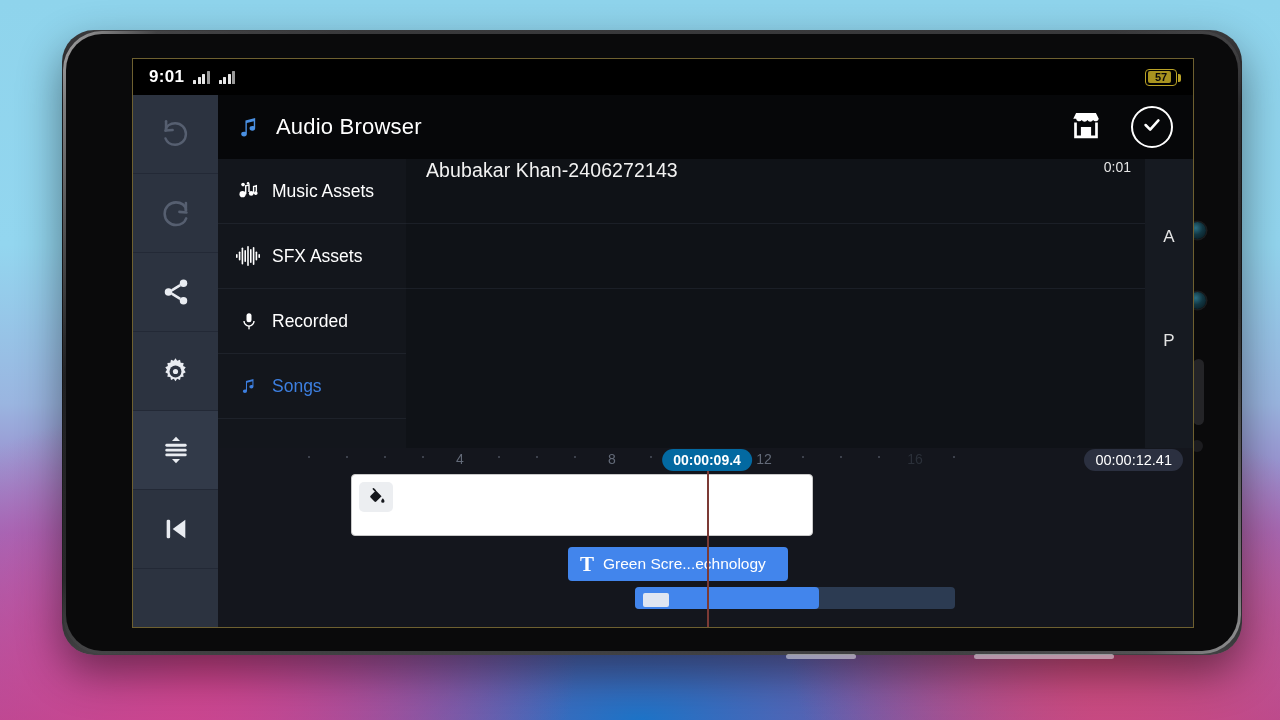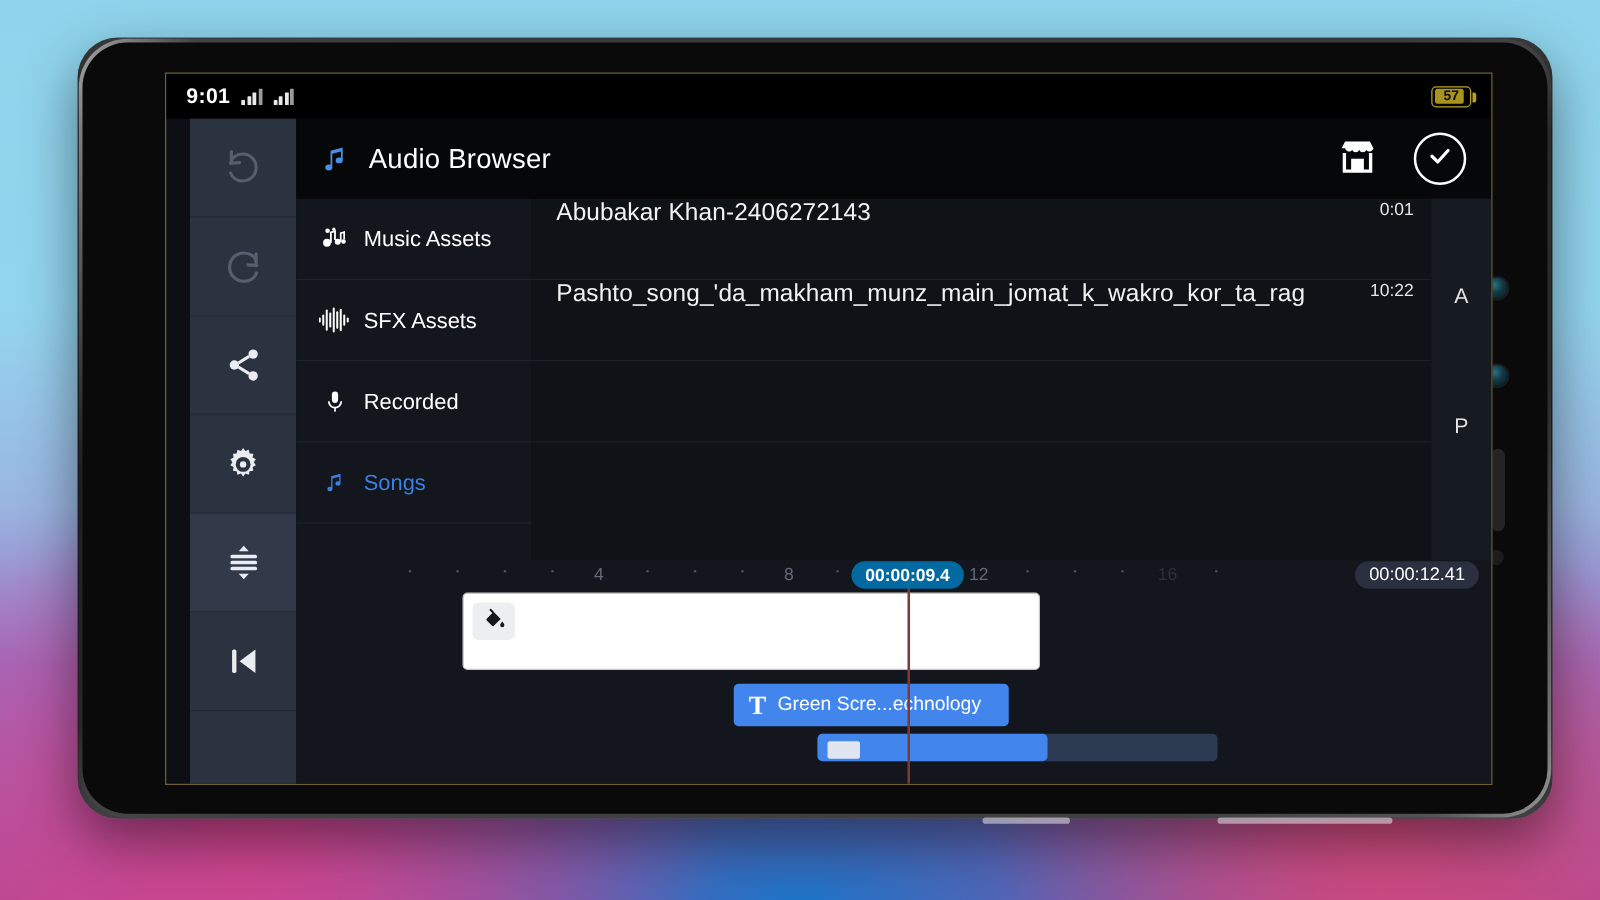--- a/index.html
+++ b/index.html
@@ -77,21 +77,21 @@
     width:32px; height:17px; border:1.6px solid #b9a227; border-radius:4px;
     position:relative; display:flex; align-items:center; justify-content:center;
   }
   .batt::after { content:""; position:absolute; right:-5px; top:4px; width:3px; height:8px;
     background:#b9a227; border-radius:0 2px 2px 0; }
   .batt .fill { position:absolute; left:1.5px; top:1.5px; bottom:1.5px; width:78%;
     background:#a8931f; border-radius:2px; }
   .batt span { position:relative; font-size:11px; font-weight:700; color:#0a0a0a; z-index:2; }
 
   
-  #body { display:flex; height:534px;padding-left:19px; }
+  #body { display:flex; height:534px; }
 
   
   #lefttools {
     width:85px; background:#2c3340; display:flex; flex-direction:column; flex-shrink:0;
   }
   .tool {
     height:79px; display:flex; align-items:center; justify-content:center;
     border-bottom:1px solid #232936; color:#e9ecf1;
   }
   .tool.dim { color:#565f70; }
@@ -365,24 +365,20 @@
                 </svg>
               </span>
               <span>Songs</span>
             </div>
           </div>
 
           <div id="listcol">
             <div class="listrow">
               <span class="nm">Abubakar Khan-2406272143</span>
               <span class="dur">0:01</span>
-            </div>
-            <div class="listrow">
-              <span class="nm">Pashto_song_'da_makham_munz_main_jomat_k_wakro_kor_ta_rag</span>
-              <span class="dur">10:22</span>
             </div>
             <div class="listrow blank"></div>
             <div class="listrow empty"></div>
           </div>
 
           <div id="alphacol">
             <span class="a1">A</span>
             <span>P</span>
           </div>
         </div>

